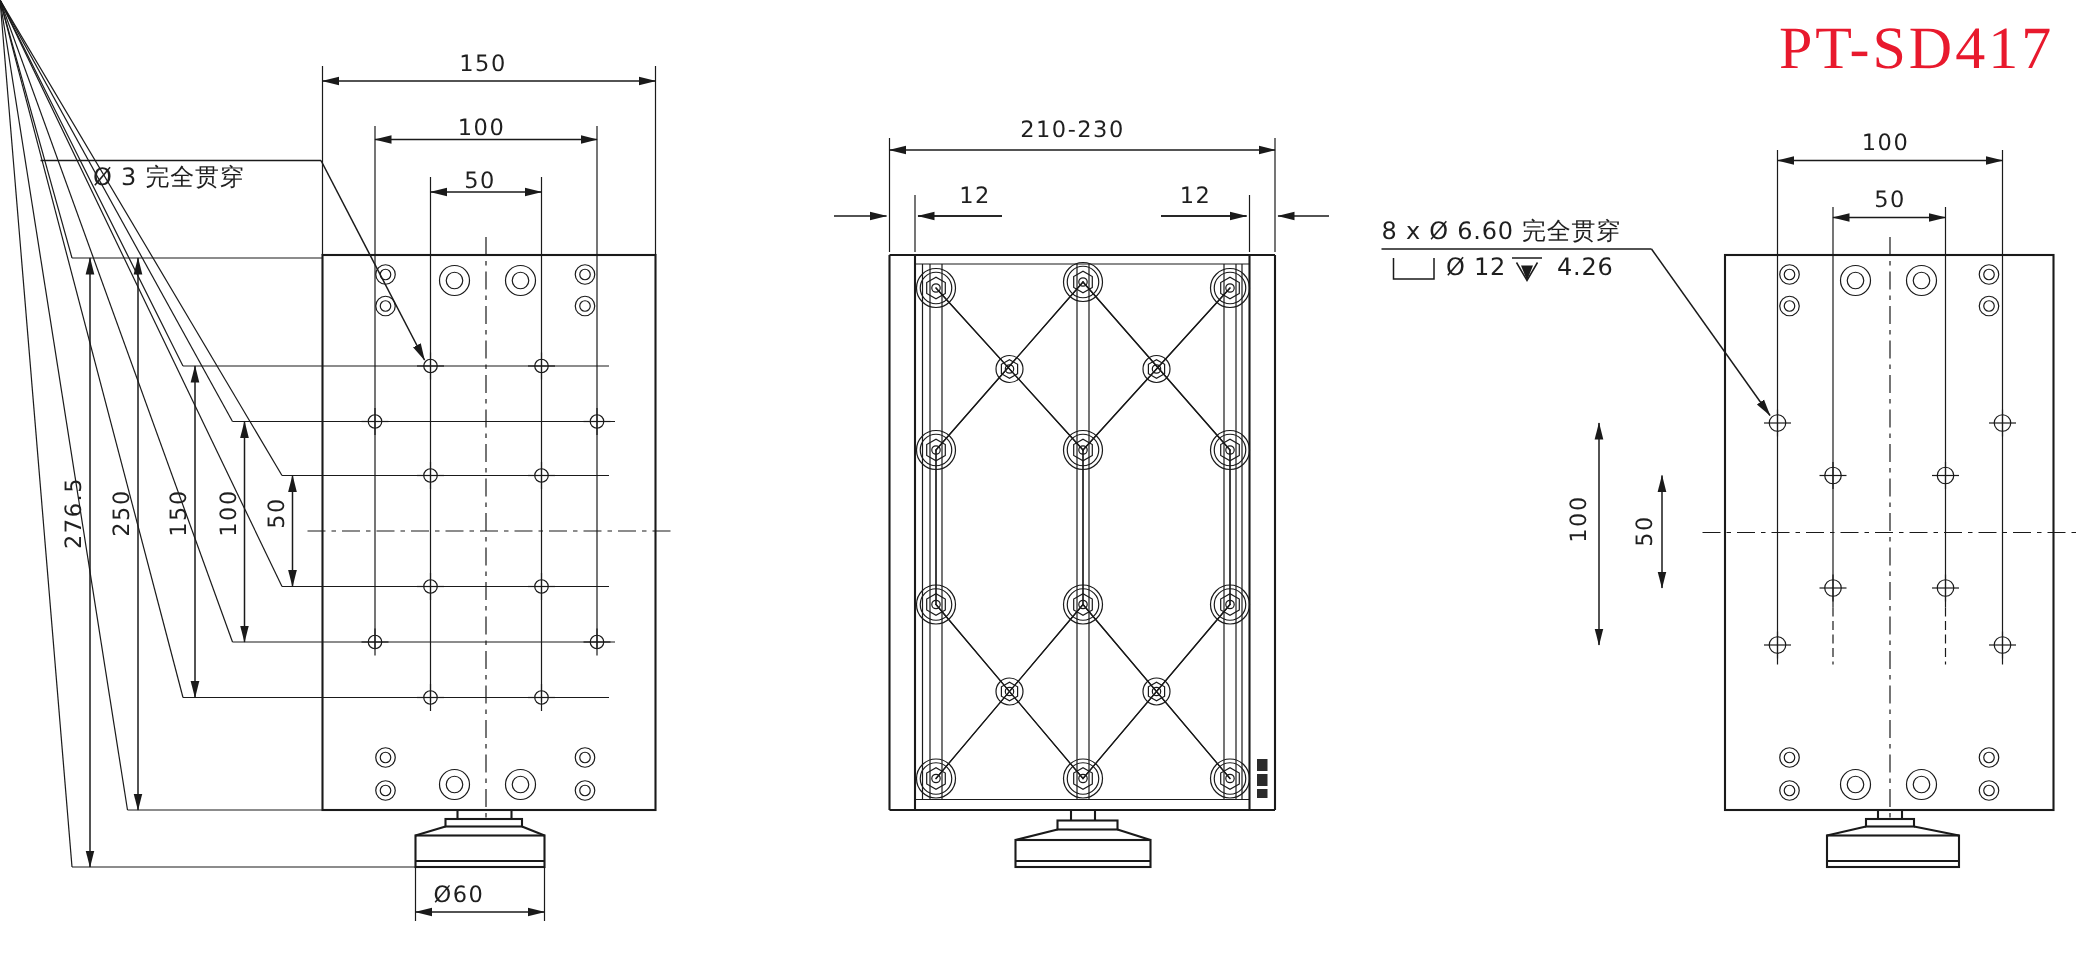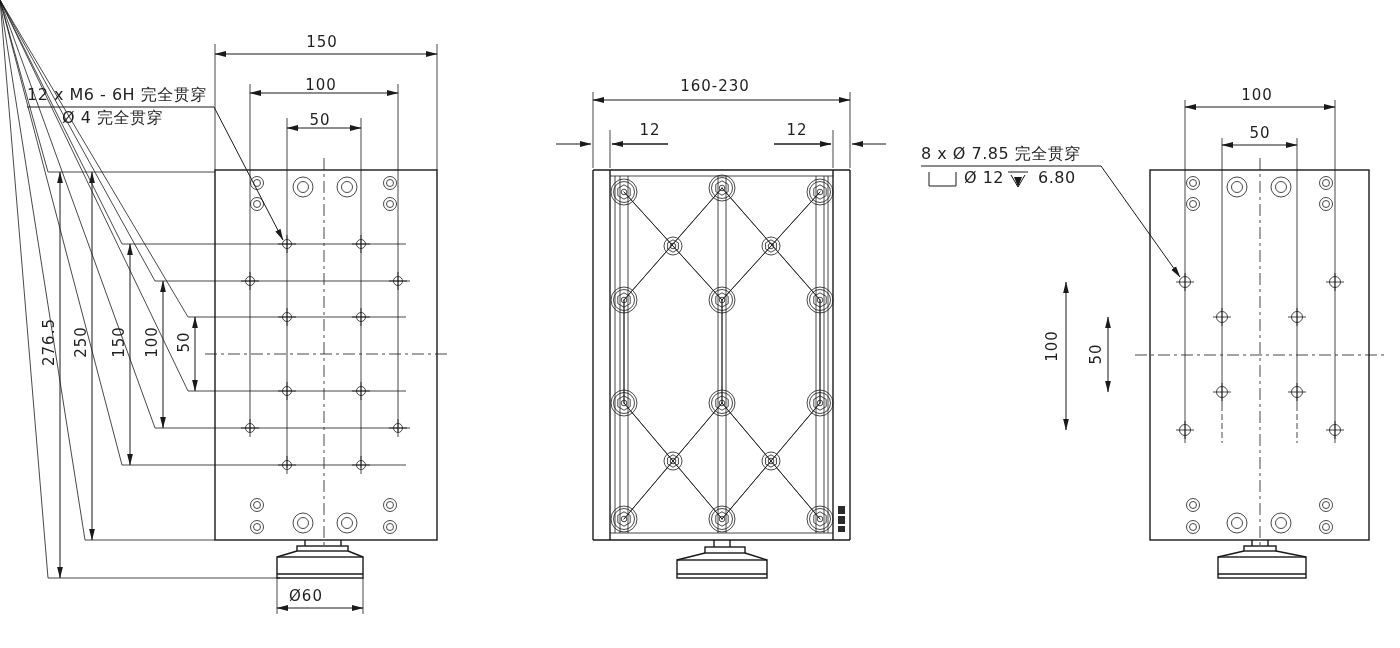--- a/index.html
+++ b/index.html
@@ -345,38 +345,38 @@
           <polyline points="929,172 929,186 956,186 956,172" class="dm"></polyline>
         </g>
         <g>
           <line x1="1008" y1="172" x2="1028" y2="172" class="dm"></line>
           <polyline points="1011,175 1018,187 1025,175" class="dm"></polyline>
           <polygon points="1014,177 1018,187 1022,177" fill="#1a1a1a"></polygon>
         </g>
       </g>
   </svg>
 
+  <div class="title" style="color: rgb(232, 25, 45);">PT-SD417</div>
 
   <div class="dim" style="left:322px;top:42px">150</div>
   <div class="dim" style="left:321px;top:85px">100</div>
   <div class="dim" style="left:320px;top:120px">50</div>
   <div class="dimv" style="left:49px;top:342px">276.5</div>
   <div class="dimv" style="left:81px;top:342px">250</div>
   <div class="dimv" style="left:119px;top:342px">150</div>
   <div class="dimv" style="left:152px;top:342px">100</div>
   <div class="dimv" style="left:184px;top:342px">50</div>
   <div class="dim" style="left:306px;top:596px">Ø60</div>
-  <div class="note" style="left:27px;top:85px">12 x M6 - 6H 完全贯穿</div>
-  <div class="note" style="left:62px;top:108px">Ø 4 完全贯穿</div>
-
-  <div class="dim" style="left:715px;top:86px">160-230</div>
+  <div class="note" style="left:62px;top:108px">Ø 3 完全贯穿</div>
+
+  <div class="dim" style="left:715px;top:86px">210-230</div>
   <div class="dim" style="left:650px;top:130px">12</div>
   <div class="dim" style="left:797px;top:130px">12</div>
 
   <div class="dim" style="left:1257px;top:95px">100</div>
   <div class="dim" style="left:1260px;top:133px">50</div>
   <div class="dimv" style="left:1052px;top:346px">100</div>
   <div class="dimv" style="left:1096px;top:354px">50</div>
-  <div class="note" style="left:921px;top:144px">8 x Ø 7.85 完全贯穿</div>
+  <div class="note" style="left:921px;top:144px">8 x Ø 6.60 完全贯穿</div>
   <div class="note" style="left:964px;top:168px">Ø 12</div>
-  <div class="note" style="left:1038px;top:168px">6.80</div>
+  <div class="note" style="left:1038px;top:168px">4.26</div>
 
 </div>
 
 </body></html>

